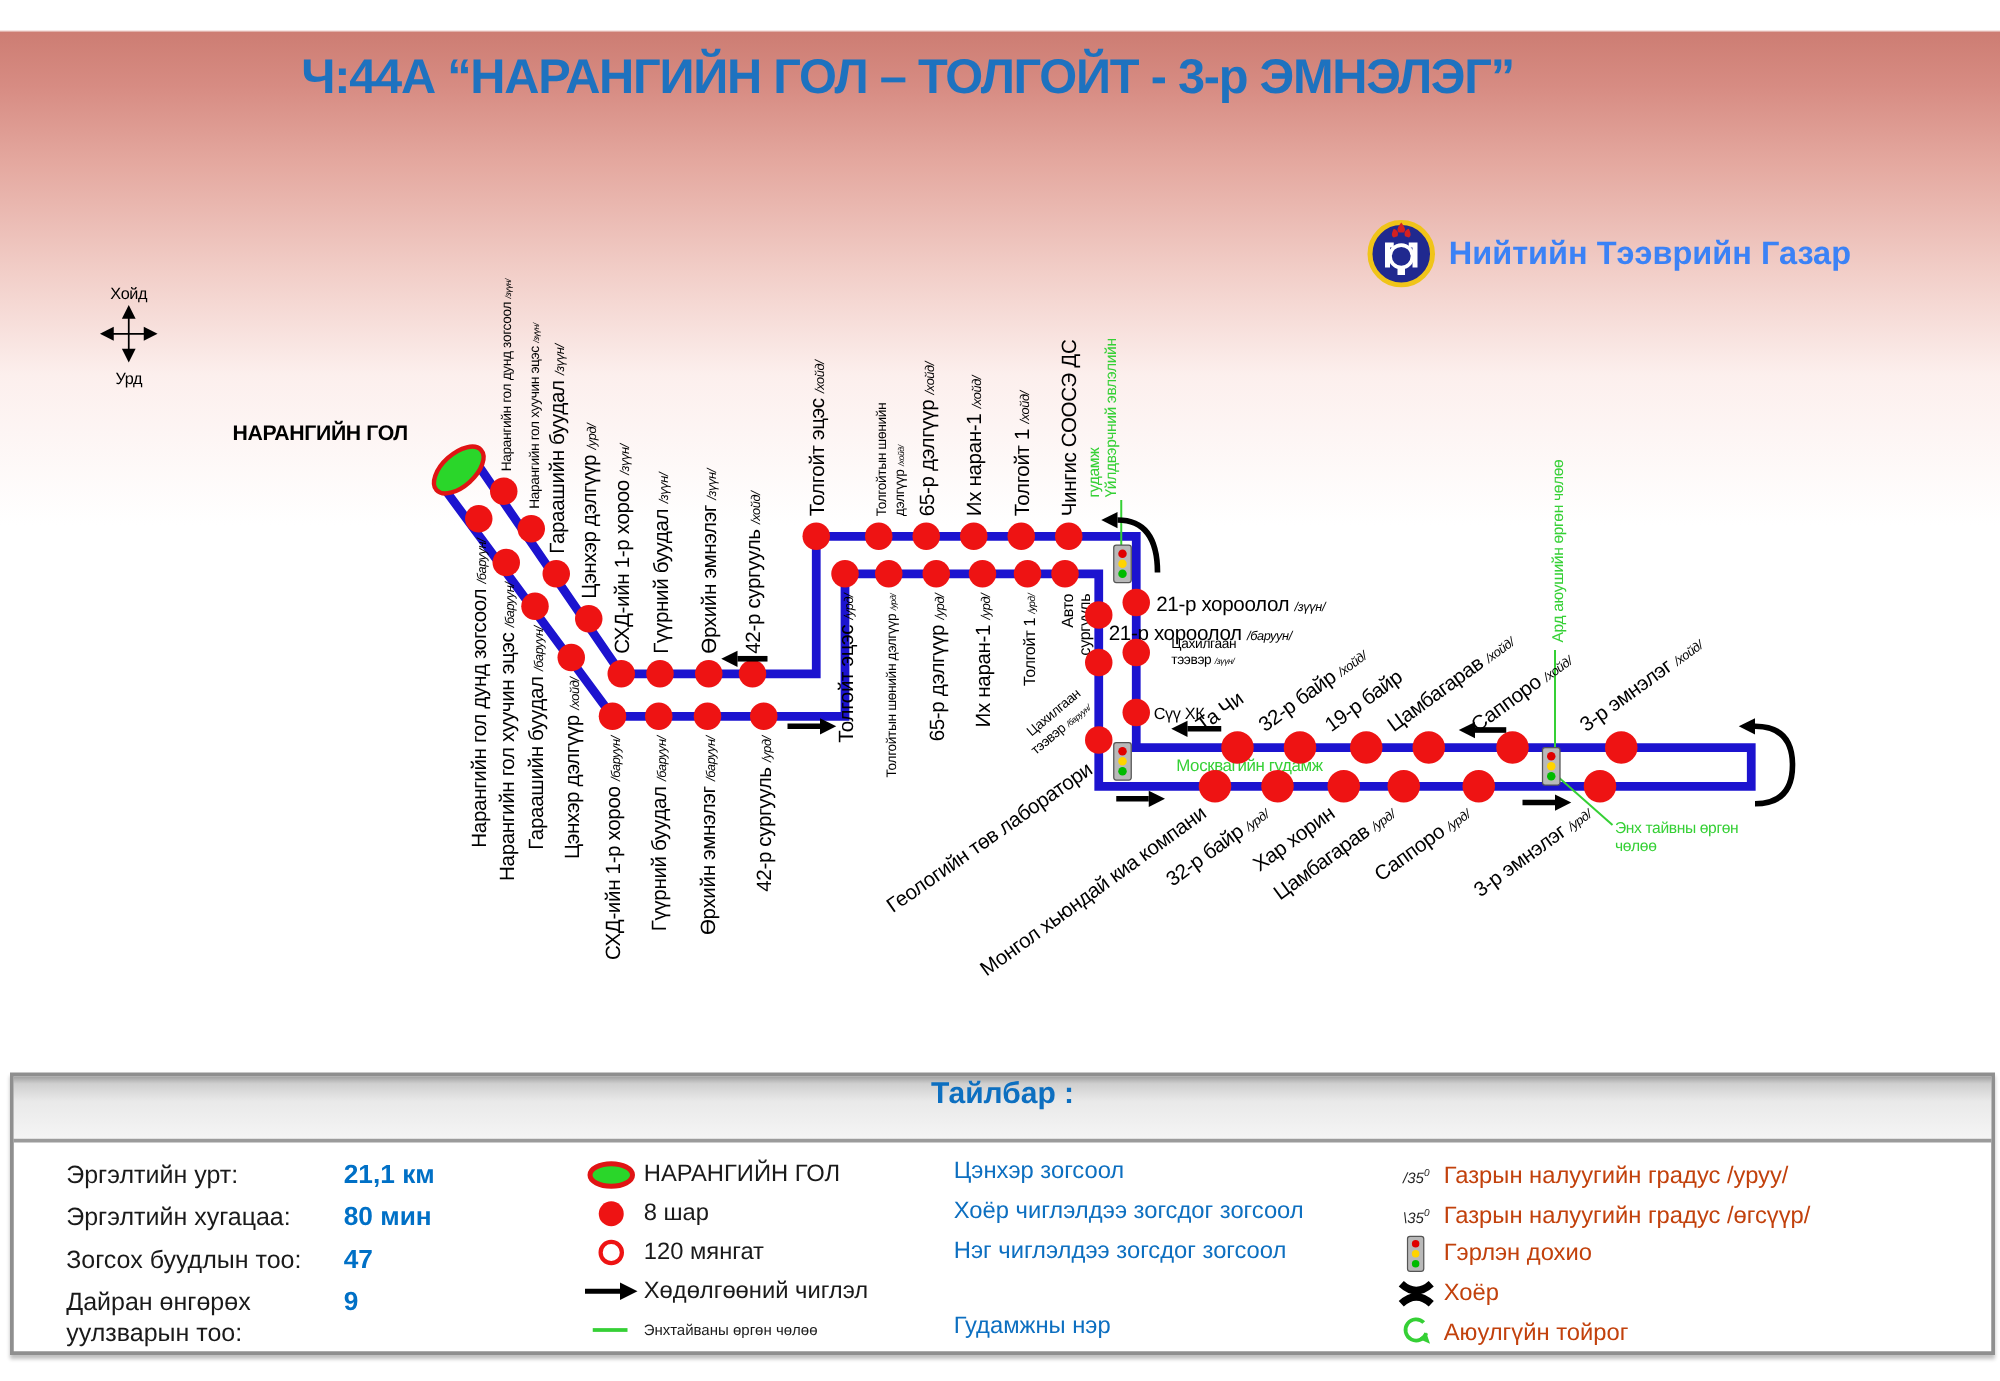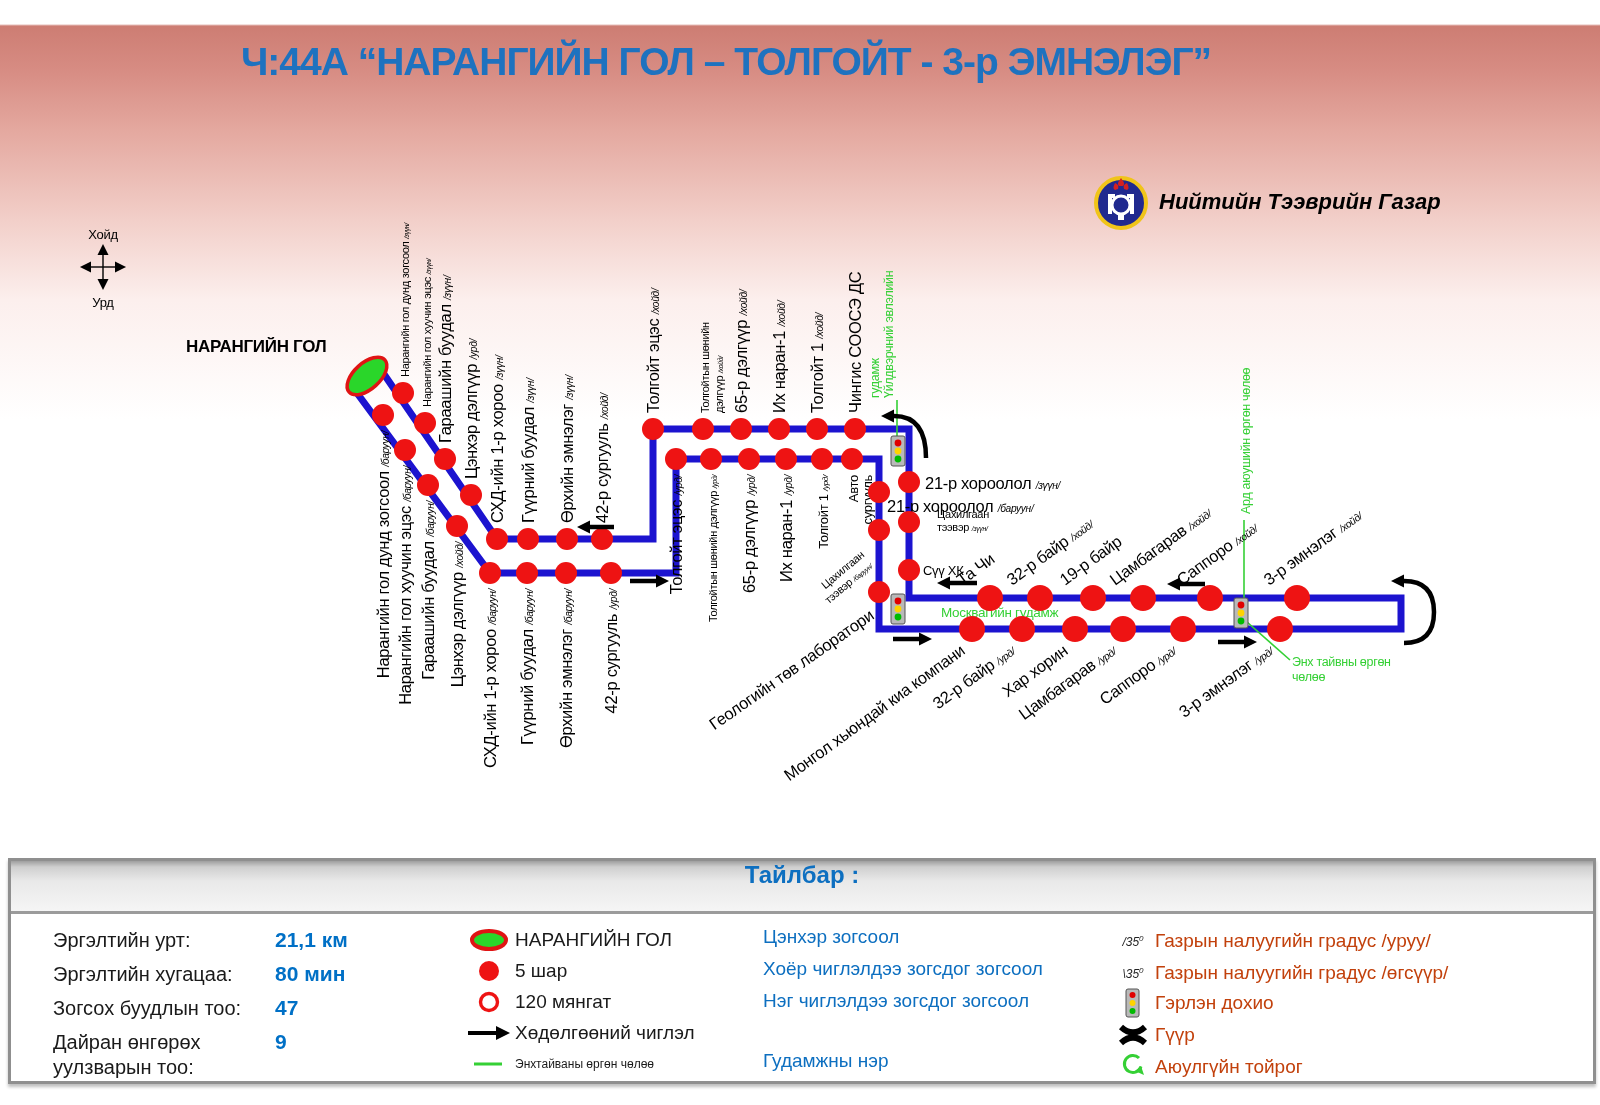--- a/index.html
+++ b/index.html
@@ -4,21 +4,21 @@
 <style>
   html,body{margin:0;padding:0;background:#ffffff;}
   .page{position:relative;width:1600px;height:1105px;background:#fff;overflow:hidden;
         font-family:"Liberation Sans",sans-serif;}
   .hero{position:absolute;left:0;top:0;width:1600px;height:420px;
         background:linear-gradient(180deg,#ffffff 0px,#ffffff 24px,#cd7d73 26px,#d78c83 70px,
                    #e4a89f 130px,#f2cfc9 220px,#fcefed 300px,#ffffff 420px);}
   .title{position:absolute;left:0;top:40px;width:1452px;text-align:center;
          font-size:39px;font-weight:bold;color:#1e72bf;letter-spacing:-1px;}
   .org{position:absolute;left:1093px;top:174px;display:flex;align-items:center;gap:10px;}
-  .org-label{font-size:22px;font-weight:bold;color:#000000;white-space:nowrap;font-style:italic;}
+  .org-label{font-size:26px;font-weight:bold;color:#3b82f6;white-space:nowrap;}
   #map-svg{position:absolute;left:0;top:0;}
   #map-svg text{font-family:"Liberation Sans",sans-serif;letter-spacing:-0.3px;}
   
   .legend{position:absolute;left:8px;top:858px;width:1582px;height:220px;
           border:3px solid #8f8f8f;background:#ffffff;box-shadow:0 3px 3px rgba(0,0,0,.25);}
   .lg-head{position:relative;height:50px;border-bottom:3px solid #9b9b9b;
            background:linear-gradient(180deg,#9f9f9f 0px,#cfcfcf 6px,#e9e9e9 20px,#f5f5f5 50px);
            display:flex;justify-content:center;}
   .lg-title{font-size:24px;font-weight:bold;color:#0d6fc0;}
   .lg-body{position:relative;height:164px;}
@@ -240,21 +240,21 @@
               </svg>
             </div>
             <div class="lg-symlabel">НАРАНГИЙН ГОЛ</div>
           </div>
           <div class="lg-symrow">
             <div class="lg-icon">
               <svg width="24" height="24">
                 <circle cx="12" cy="12" r="10" fill="#ee1313"></circle>
               </svg>
             </div>
-            <div class="lg-symlabel">5 шар</div>
+            <div class="lg-symlabel">8 шар</div>
           </div>
           <div class="lg-symrow">
             <div class="lg-icon">
               <svg width="24" height="24">
                 <circle cx="12" cy="12" r="8.5" fill="#fff" stroke="#ee1313" stroke-width="3.4"></circle>
               </svg>
             </div>
             <div class="lg-symlabel">120 мянгат</div>
           </div>
           <div class="lg-symrow">
@@ -305,21 +305,21 @@
             </div>
             <div class="lg-xlabel">Гэрлэн дохио</div>
           </div>
           <div class="lg-xrow" style="top: 96px;">
             <div class="lg-xicon">
               <svg width="30" height="28">
                 <path d="M3,6 Q15,17 27,6" fill="none" stroke="#000" stroke-width="6"></path>
                 <path d="M3,22 Q15,11 27,22" fill="none" stroke="#000" stroke-width="6"></path>
               </svg>
             </div>
-            <div class="lg-xlabel">Гүүр</div>
+            <div class="lg-xlabel">Хоёр</div>
           </div>
           <div class="lg-xrow" style="top: 128px;">
             <div class="lg-xicon">
               <svg width="26" height="28">
                 <path d="M19,5 A8.5,8.5 0 1 0 21,13.5" fill="none" stroke="#35d035" stroke-width="3"></path>
                 <polygon points="21,13 15,18 24,22" fill="#35d035"></polygon>
               </svg>
             </div>
             <div class="lg-xlabel">Аюулгүйн тойрог</div>
           </div>

